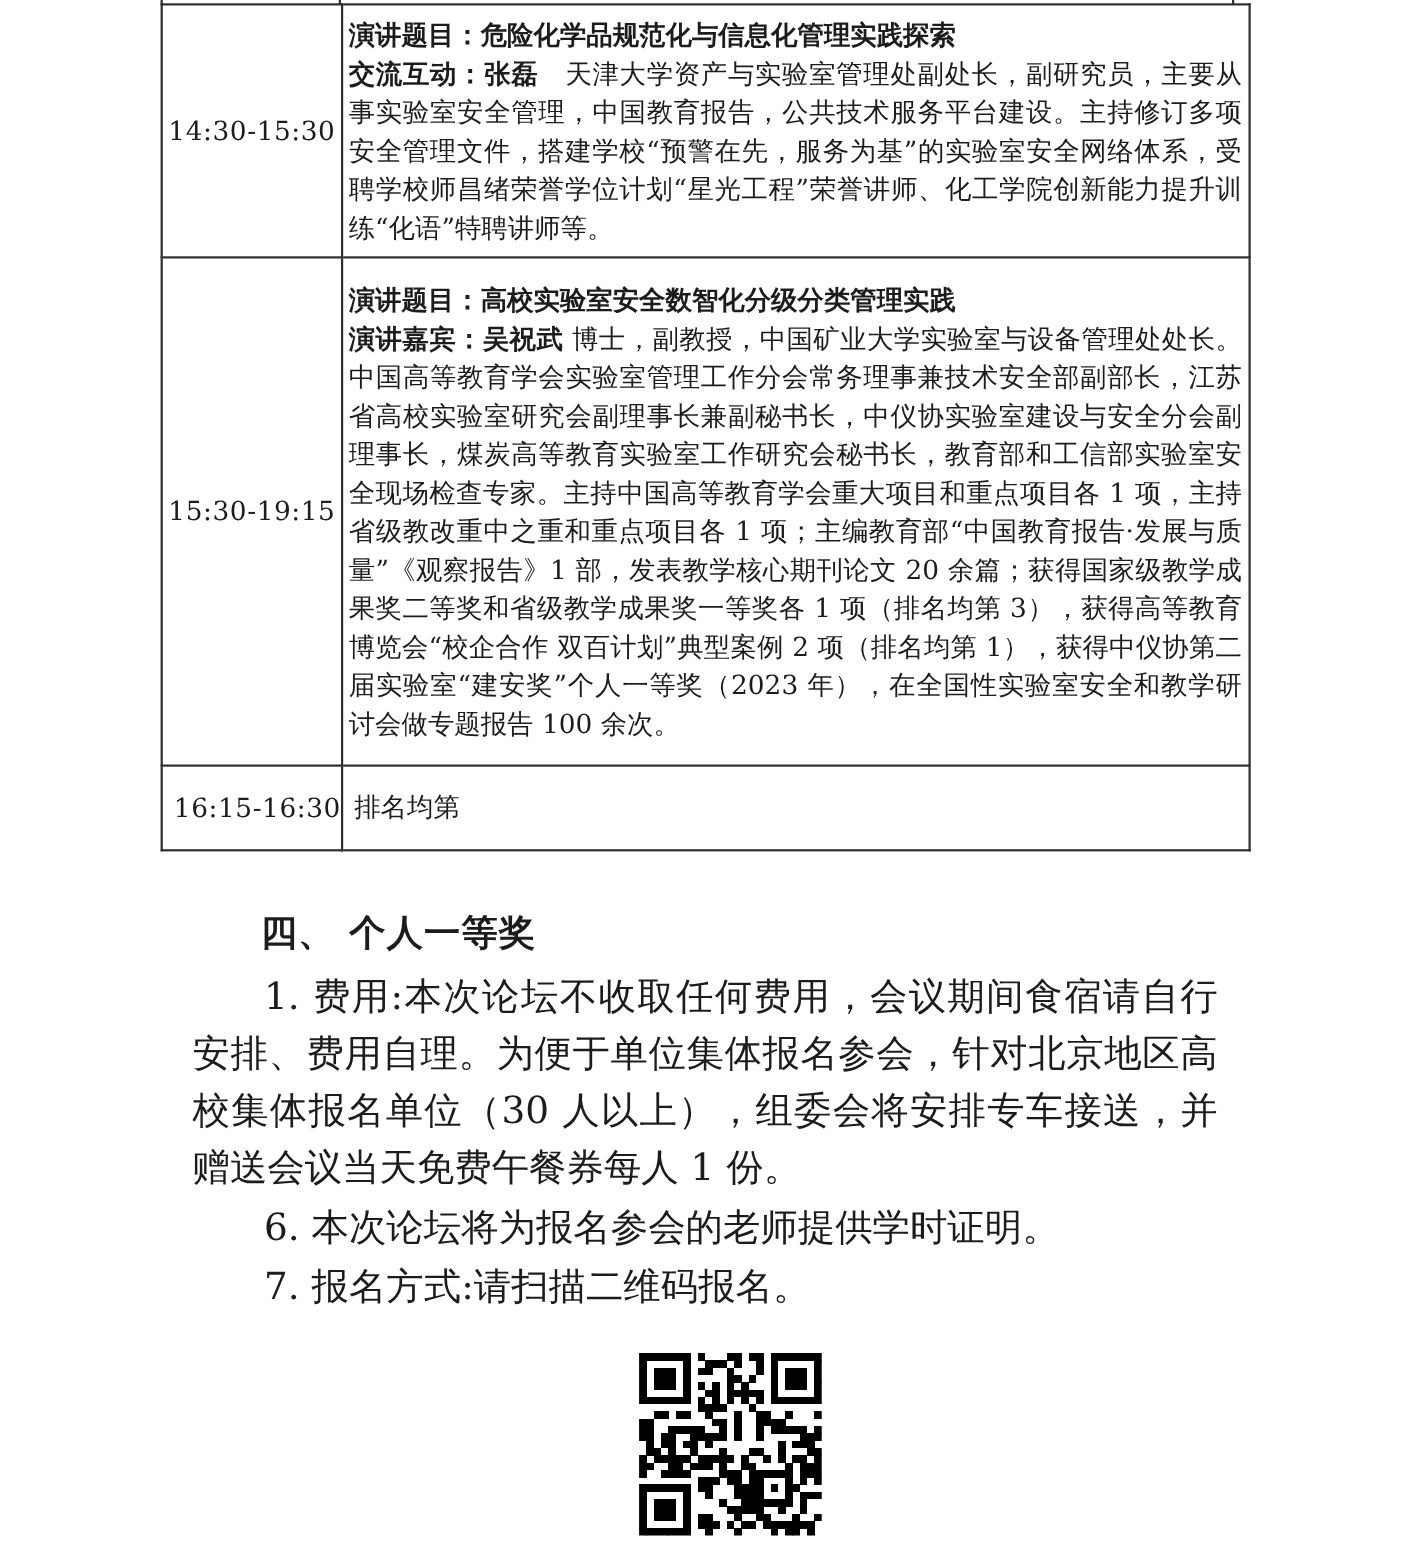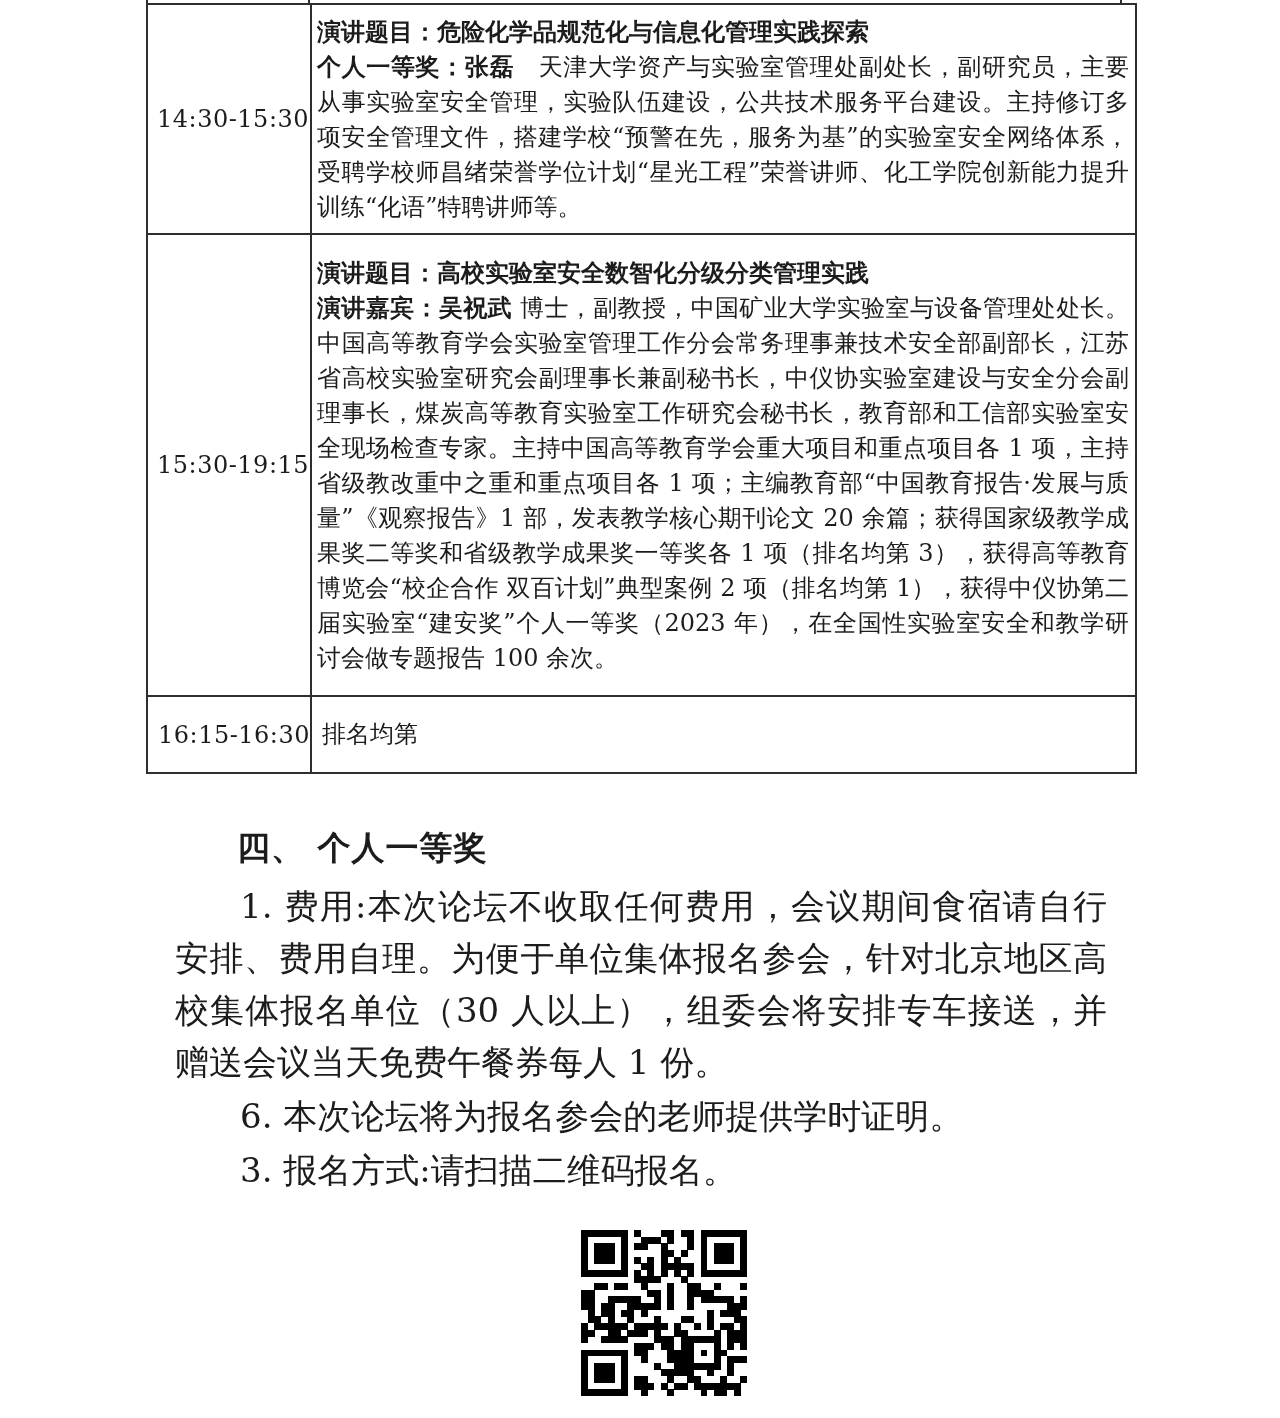--- a/index.html
+++ b/index.html
@@ -19,21 +19,21 @@
     table-layout: fixed;
     width: 976px;
   }
   table.schedule td {
     border: 2px solid #2e2e2e;
     vertical-align: middle;
     font-size: 24px;
   }
   td.time-cell {
     width: 160px;
-    text-align: right;
+    text-align: center;
     letter-spacing: 0.5px;
     white-space: nowrap;
   }
   td.detail-cell {
     width: 812px;
     padding: 2px 6px 2px 5px;
     vertical-align: top;
     line-height: 35px;
     text-align: justify;
   }
@@ -86,21 +86,21 @@
 <div class="border-stub" style="left:308px;"></div>
 <div class="border-stub" style="left:1120px;"></div>
 
 <div class="table-wrap">
   <table class="schedule">
     <tbody>
       <tr class="row-1">
         <td class="time-cell">14:30-15:30</td>
         <td class="detail-cell">
           <p class="talk-title">演讲题目：危险化学品规范化与信息化管理实践探索</p>
-          <p class="guest"><strong>个人一等奖：张磊</strong><span>　天津大学资产与实验室管理处副处长，副研究员，主要从事实验室安全管理，实验队伍建设，公共技术服务平台建设。主持修订多项安全管理文件，搭建学校“预警在先，服务为基”的实验室安全网络体系，受聘学校师昌绪荣誉学位计划“星光工程”荣誉讲师、化工学院创新能力提升训练“化语”特聘讲师等。</span></p>
+          <p class="guest"><strong>交流互动：张磊</strong><span>　天津大学资产与实验室管理处副处长，副研究员，主要从事实验室安全管理，中国教育报告，公共技术服务平台建设。主持修订多项安全管理文件，搭建学校“预警在先，服务为基”的实验室安全网络体系，受聘学校师昌绪荣誉学位计划“星光工程”荣誉讲师、化工学院创新能力提升训练“化语”特聘讲师等。</span></p>
         </td>
       </tr>
       <tr class="row-2">
         <td class="time-cell">15:30-19:15</td>
         <td class="detail-cell">
           <p class="talk-title">演讲题目：高校实验室安全数智化分级分类管理实践</p>
           <p class="guest"><strong>演讲嘉宾：吴祝武</strong><span> 博士，副教授，中国矿业大学实验室与设备管理处处长。中国高等教育学会实验室管理工作分会常务理事兼技术安全部副部长，江苏省高校实验室研究会副理事长兼副秘书长，中仪协实验室建设与安全分会副理事长，煤炭高等教育实验室工作研究会秘书长，教育部和工信部实验室安全现场检查专家。主持中国高等教育学会重大项目和重点项目各 1 项，主持省级教改重中之重和重点项目各 1 项；主编教育部“中国教育报告·发展与质量”《观察报告》1 部，发表教学核心期刊论文 20 余篇；获得国家级教学成果奖二等奖和省级教学成果奖一等奖各 1 项（排名均第 3），获得高等教育博览会“校企合作 双百计划”典型案例 2 项（排名均第 1），获得中仪协第二届实验室“建安奖”个人一等奖（2023 年），在全国性实验室安全和教学研讨会做专题报告 100 余次。</span></p>
         </td>
       </tr>
       <tr class="row-3">
@@ -108,21 +108,21 @@
         <td class="detail-cell activity-cell">排名均第</td>
       </tr>
     </tbody>
   </table>
 </div>
 
 <div class="section">
   <h2>四、 个人一等奖</h2>
   <p class="item">1. 费用:本次论坛不收取任何费用，会议期间食宿请自行安排、费用自理。为便于单位集体报名参会，针对北京地区高校集体报名单位（30 人以上），组委会将安排专车接送，并赠送会议当天免费午餐券每人 1 份。</p>
   <p class="item">6. 本次论坛将为报名参会的老师提供学时证明。</p>
-  <p class="item">3. 报名方式:请扫描二维码报名。</p>
+  <p class="item">7. 报名方式:请扫描二维码报名。</p>
 </div>
 
 <div class="qr">
     <svg viewBox="0 0 25 25" shape-rendering="crispEdges">
       <rect x="0" y="0" width="25" height="25" fill="#ffffff"></rect>
       <rect x="0" y="0" width="1.05" height="1.05" fill="#000000"></rect>
       <rect x="1" y="0" width="1.05" height="1.05" fill="#000000"></rect>
       <rect x="2" y="0" width="1.05" height="1.05" fill="#000000"></rect>
       <rect x="3" y="0" width="1.05" height="1.05" fill="#000000"></rect>
       <rect x="4" y="0" width="1.05" height="1.05" fill="#000000"></rect>

